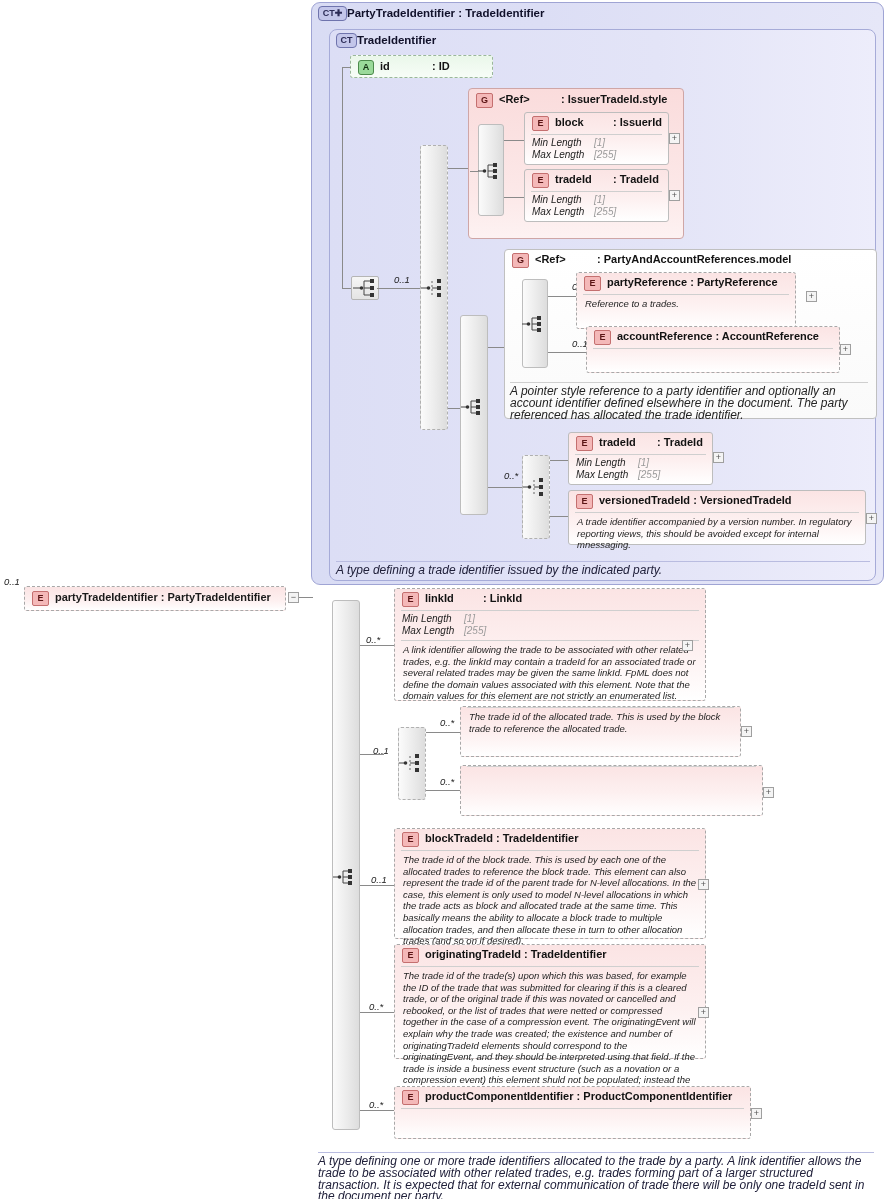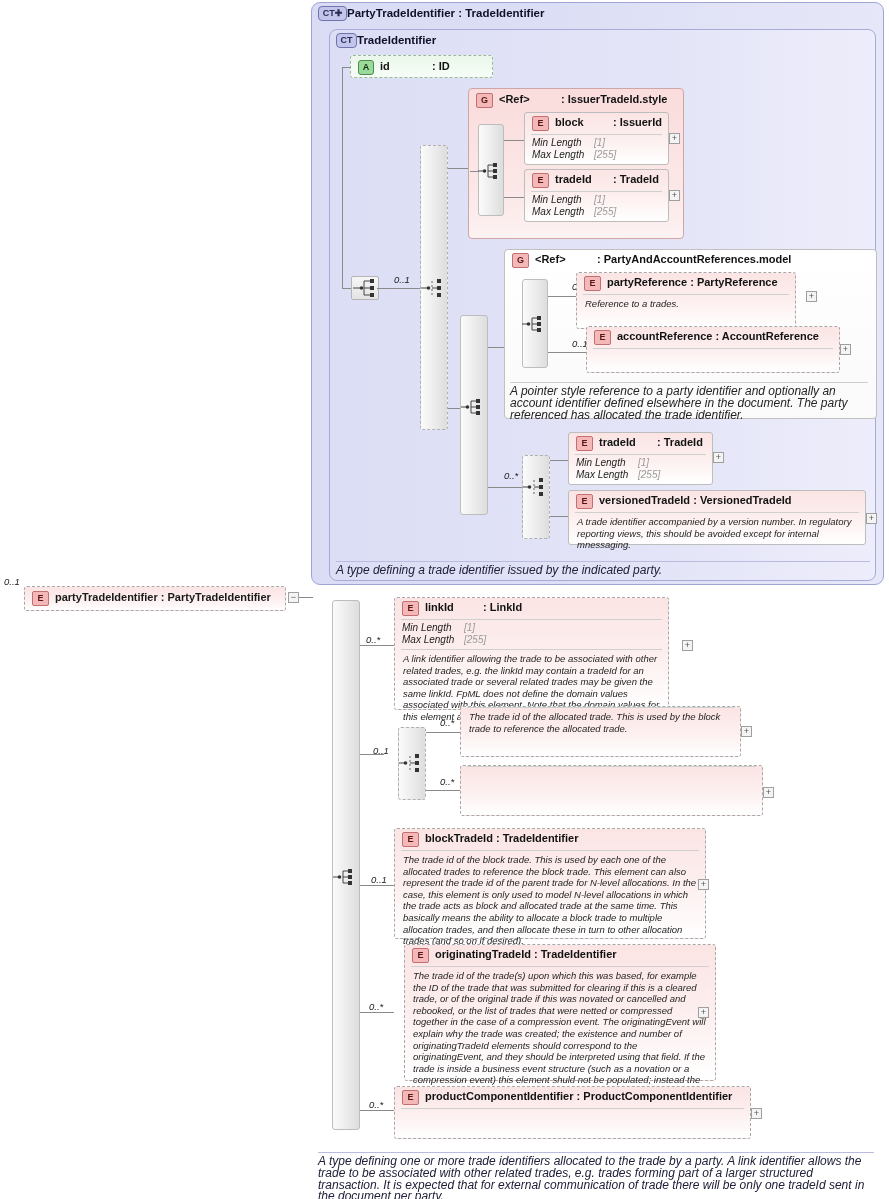--- a/index.html
+++ b/index.html
@@ -439,21 +439,21 @@
   </svg>
 </div>
 
 <div class="line-h" style="left:360px; top:645px; width:34px;"></div>
 <div class="line-h" style="left:360px; top:754px; width:24px;"></div>
 <div class="line-h" style="left:360px; top:885px; width:34px;"></div>
 <div class="line-h" style="left:360px; top:1012px; width:34px;"></div>
 <div class="line-h" style="left:360px; top:1110px; width:34px;"></div>
 
 <div class="card" style="left:366px; top:634px;">0..*</div>
-<div class="node dashed" style="left:394px; top:588px; width:275px; height:113px;margin-top:9px;">
+<div class="node dashed" style="left:394px; top:588px; width:312px; height:113px;">
   <div class="node-head">
     <span class="badge badge-e">E</span><span style="display:inline-block;width:58px;">linkId</span><span>:</span> <span>LinkId</span>
   </div>
   <div class="hr"></div>
   <div class="facets">
     <span class="fl">Min Length</span><span class="fv">[1]</span><br>
     <span class="fl">Max Length</span><span class="fv">[255]</span>
   </div>
   <div class="hr"></div>
   <div class="doc">A link identifier allowing the trade to be associated with other related trades, e.g. the linkId may contain a tradeId for an associated trade or several related trades may be given the same linkId. FpML does not define the domain values associated with this element. Note that the domain values for this element are not strictly an enumerated list.</div>
@@ -493,21 +493,21 @@
 <div class="node dashed" style="left:394px; top:828px; width:312px; height:111px;">
   <div class="node-head">
     <span class="badge badge-e">E</span><span>blockTradeId</span> <span>:</span> <span>TradeIdentifier</span>
   </div>
   <div class="hr"></div>
   <div class="doc">The trade id of the block trade. This is used by each one of the allocated trades to reference the block trade. This element can also represent the trade id of the parent trade for N-level allocations. In the case, this element is only used to model N-level allocations in which the trade acts as block and allocated trade at the same time. This basically means the ability to allocate a block trade to multiple allocation trades, and then allocate these in turn to other allocation trades (and so on if desired).</div>
 </div>
 <div class="pm" style="left:698px; top:879px;">+</div>
 
 <div class="card" style="left:369px; top:1001px;">0..*</div>
-<div class="node dashed" style="left:404px; top:944px; width:312px; height:137px;">
+<div class="node dashed" style="left:394px; top:944px; width:312px; height:115px;">
   <div class="node-head">
     <span class="badge badge-e">E</span><span>originatingTradeId</span> <span>:</span> <span>TradeIdentifier</span>
   </div>
   <div class="hr"></div>
   <div class="doc">The trade id of the trade(s) upon which this was based, for example the ID of the trade that was submitted for clearing if this is a cleared trade, or of the original trade if this was novated or cancelled and rebooked, or the list of trades that were netted or compressed together in the case of a compression event. The originatingEvent will explain why the trade was created; the existence and number of originatingTradeId elements should correspond to the originatingEvent, and they should be interpreted using that field. If the trade is inside a business event structure (such as a novation or a compression event) this element shuld not be populated; instead the event shoudl be used to represent the other trades.</div>
 </div>
 <div class="pm" style="left:698px; top:1007px;">+</div>
 
 <div class="card" style="left:369px; top:1099px;">0..*</div>
 <div class="node dashed" style="left:394px; top:1086px; width:357px; height:53px;">

